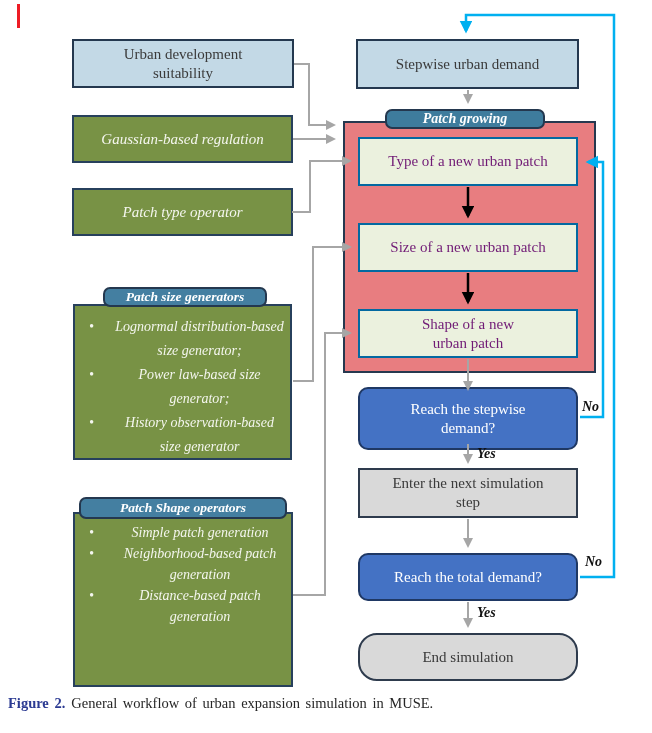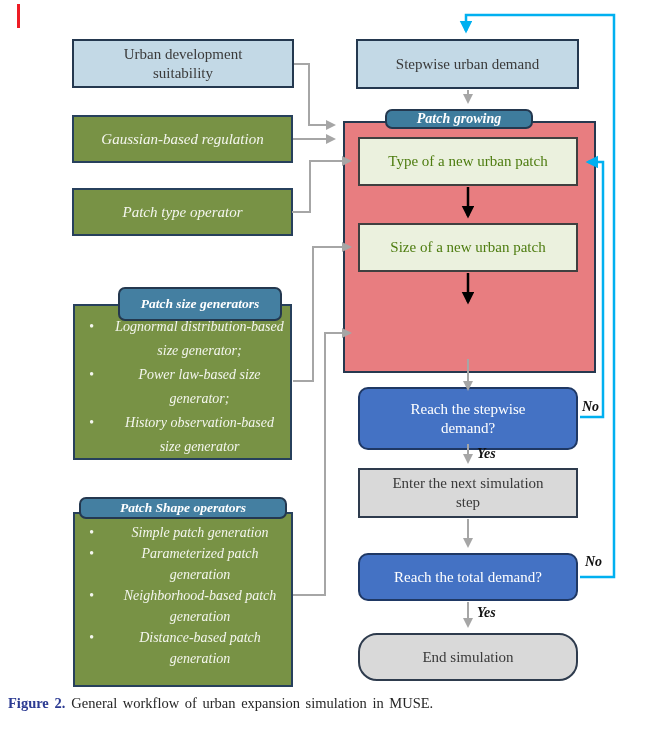--- a/index.html
+++ b/index.html
@@ -25,21 +25,21 @@
 
   
   .pill{background:#447fa1;border:2px solid #24384f;border-radius:7px;color:#ffffff;
         font-style:italic;font-weight:bold;font-size:13.5px;z-index:5;}
 
   
   #red-container{position:absolute;left:343px;top:121px;width:253px;height:252px;
                  background:#e87d80;border:2px solid #26384f;box-sizing:border-box;z-index:1;}
 
   
-  .cream{background:#ebf1de;border:2px solid #404040;color:#4d7c0f;font-size:15px;z-index:2;}
+  .cream{background:#ebf1de;border:2px solid #0369a1;color:#701a75;font-size:15px;z-index:2;}
 
   
   .bluedec{background:#4472c4;border:2px solid #1f3864;border-radius:10px;
            color:#ffffff;font-size:15px;}
 
   
   .grayact{background:#d9d9d9;border:2px solid #2e3b4d;color:#3a3a3a;font-size:15px;}
 
   
   .branch{position:absolute;font-style:italic;font-weight:bold;color:#111111;
@@ -66,61 +66,63 @@
   </div>
 
   <div class="box green" style="left:72px;top:115px;width:221px;height:48px;">
     <span>Gaussian-based regulation</span>
   </div>
 
   <div class="box green" style="left:72px;top:188px;width:221px;height:48px;">
     <span>Patch type operator</span>
   </div>
 
-  <div class="box pill" style="left:118px;top:287px;width:164px;height:34px;">
+  <div class="box pill" style="left:103px;top:287px;width:164px;height:20px;">
     <span>Patch size generators</span>
   </div>
   <div class="box greenlist" style="left:73px;top:304px;width:219px;height:156px;padding-top:9px;line-height:24px;">
     <ul>
       <li>Lognormal distribution-based size generator;</li>
       <li>Power law-based size generator;</li>
       <li>History observation-based size generator</li>
     </ul>
   </div>
 
   <div class="box pill" style="left:79px;top:497px;width:208px;height:22px;">
     <span>Patch Shape operators</span>
   </div>
   <div class="box greenlist" style="left:73px;top:512px;width:220px;height:175px;padding-top:8px;line-height:21px;">
     <ul>
       <li>Simple patch generation</li>
-      <li>Parameterized patch generation</li>
       <li>Neighborhood-based patch generation</li>
       <li>Distance-based patch generation</li>
     </ul>
   </div>
 
   <div class="box lblue" style="left:356px;top:39px;width:223px;height:50px;">
     <span>Stepwise urban demand</span>
   </div>
 
   <div id="red-container"></div>
 
-  <div class="box pill" style="left:385px;top:109px;width:148px;height:20px;font-size:14px;background:#3e7c9d;">
+  <div class="box pill" style="left:385px;top:109px;width:160px;height:20px;font-size:14px;background:#3e7c9d;">
     <span>Patch growing</span>
   </div>
 
   <div class="box cream" style="left:358px;top:137px;width:220px;height:49px;">
     <span>Type of a new urban patch</span>
   </div>
 
   <div class="box cream" style="left:358px;top:223px;width:220px;height:49px;align-items:center;">
     <span>Size of a new urban patch</span>
   </div>
 
+  <div class="box cream" style="left:358px;top:309px;width:220px;height:49px;padding:0 45px;">
+    <span>Shape of a new urban patch</span>
+  </div>
 
   <div class="box bluedec" style="left:358px;top:387px;width:220px;height:63px;padding:0 24px;">
     <span>Reach the stepwise demand?</span>
   </div>
 
   <div class="box grayact" style="left:358px;top:468px;width:220px;height:50px;padding:0 25px;">
     <span>Enter the next simulation step</span>
   </div>
 
   <div class="box bluedec" style="left:358px;top:553px;width:220px;height:48px;">

